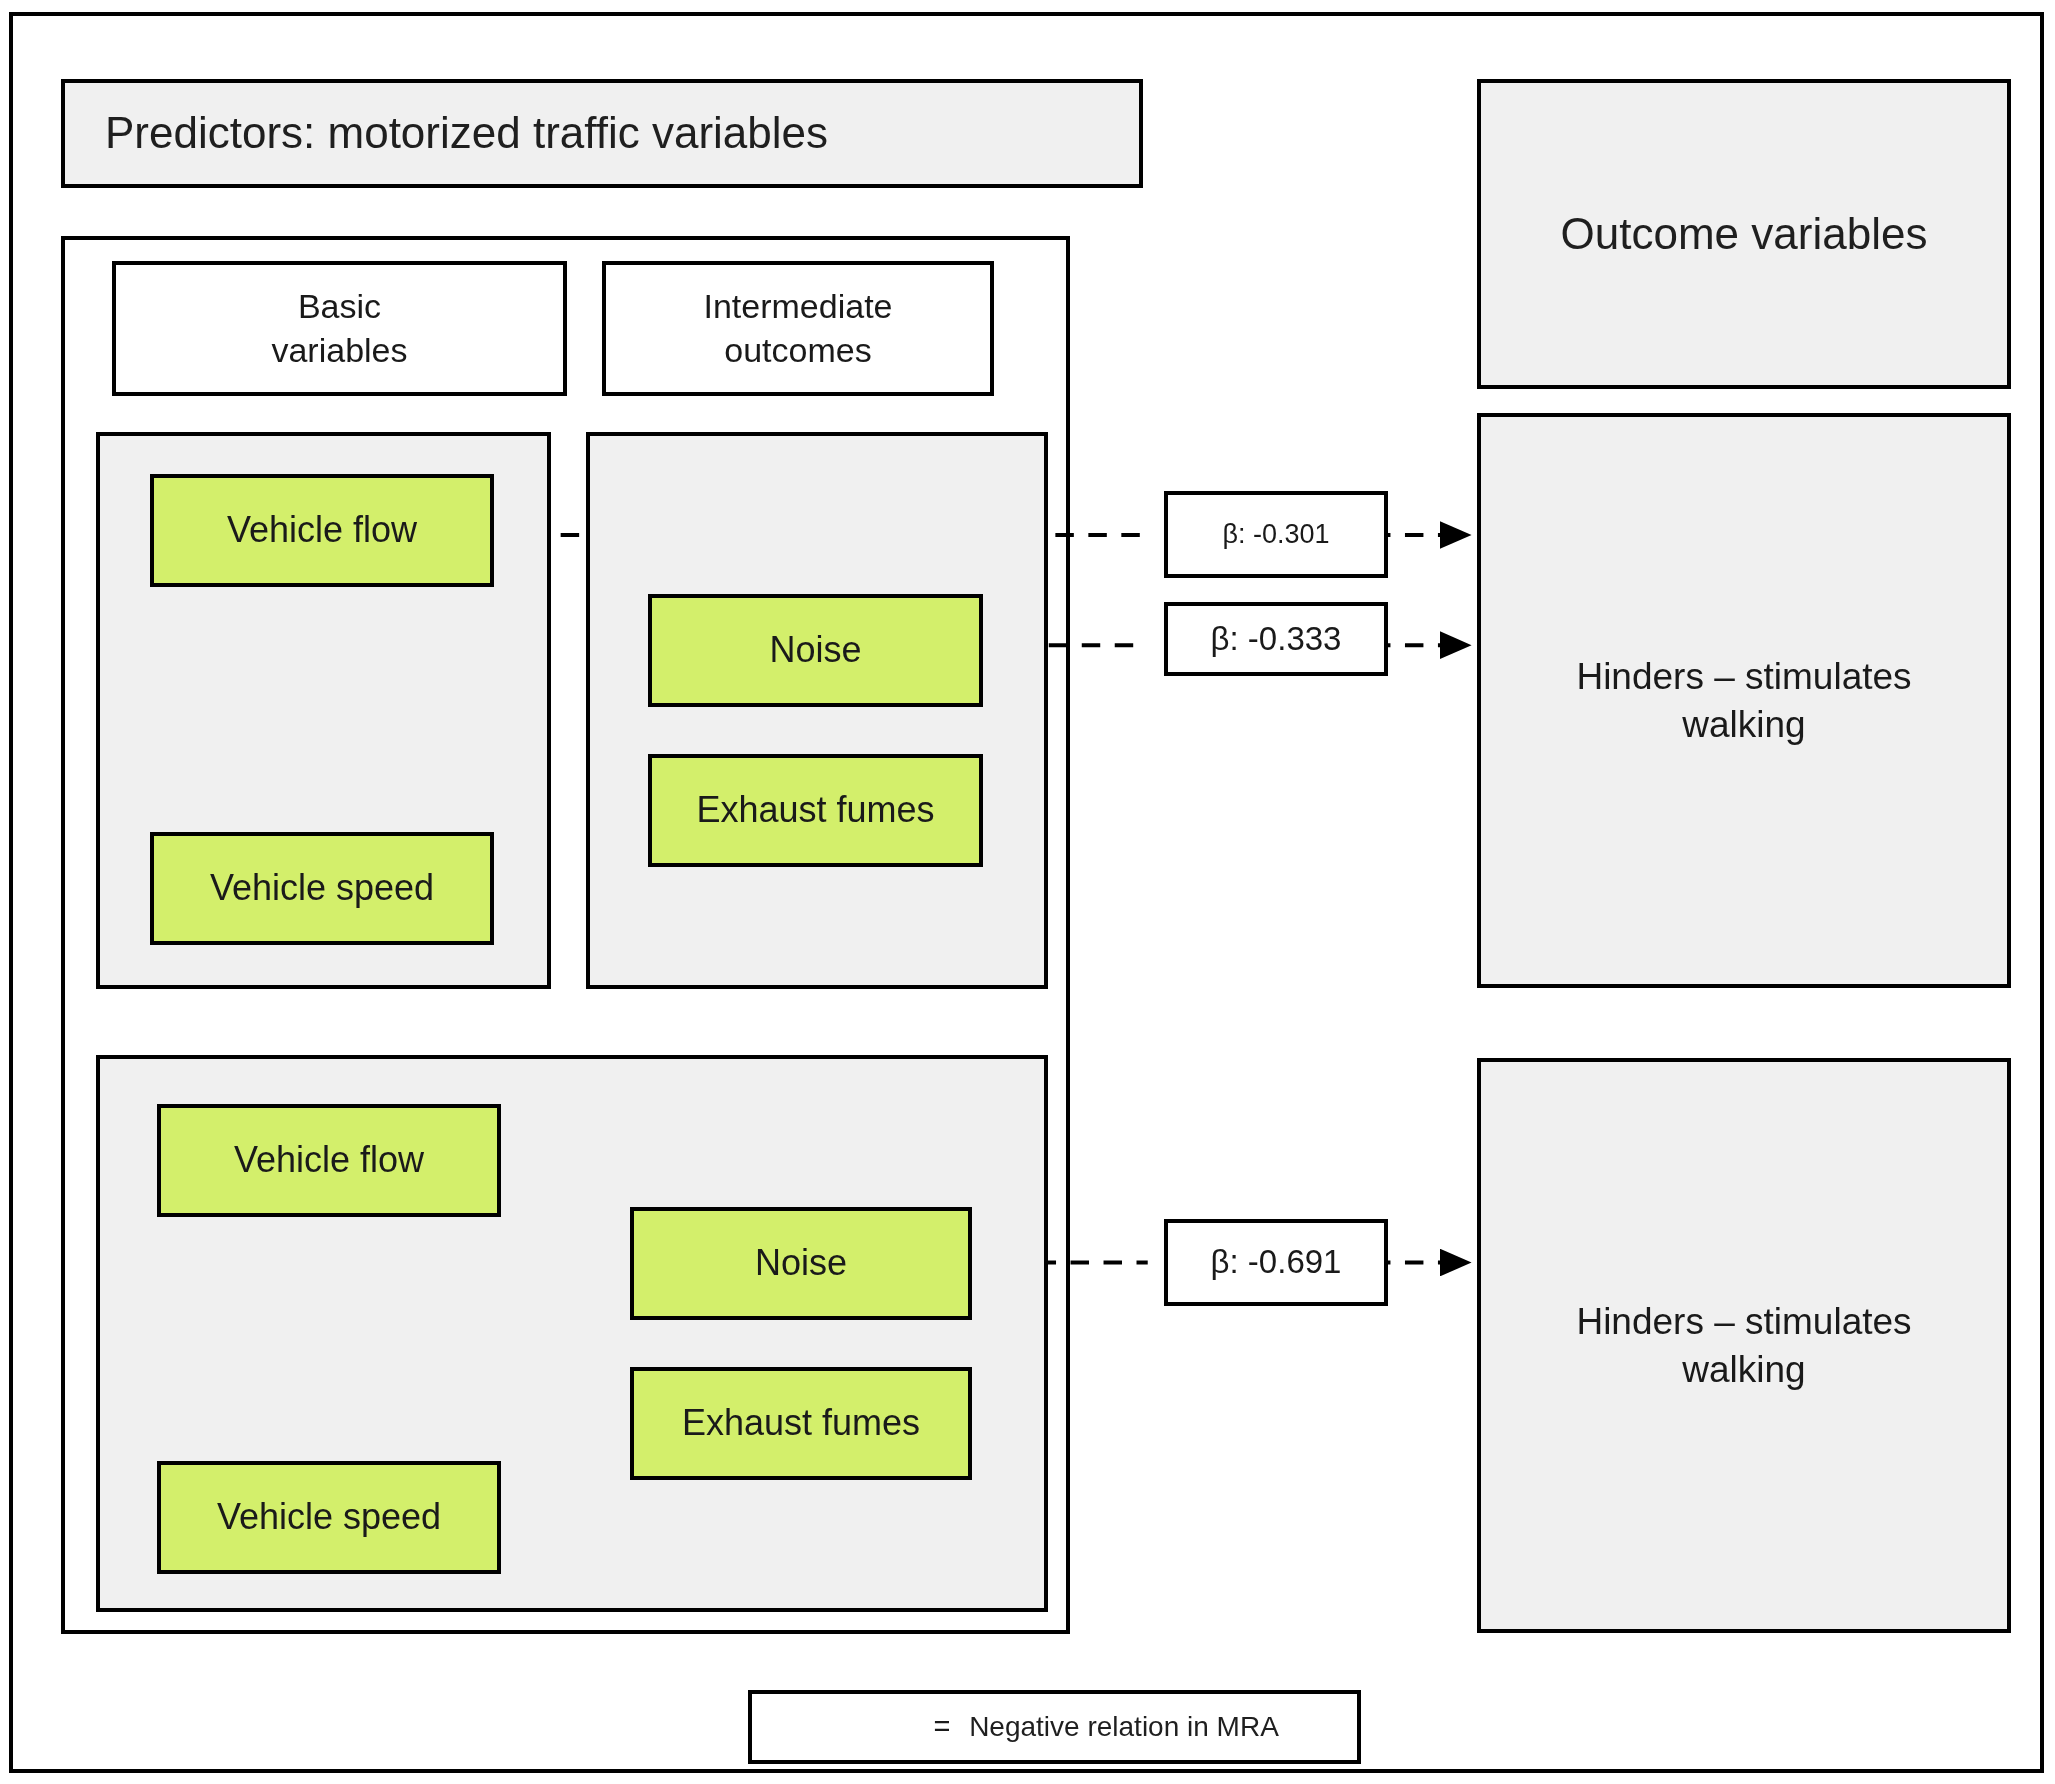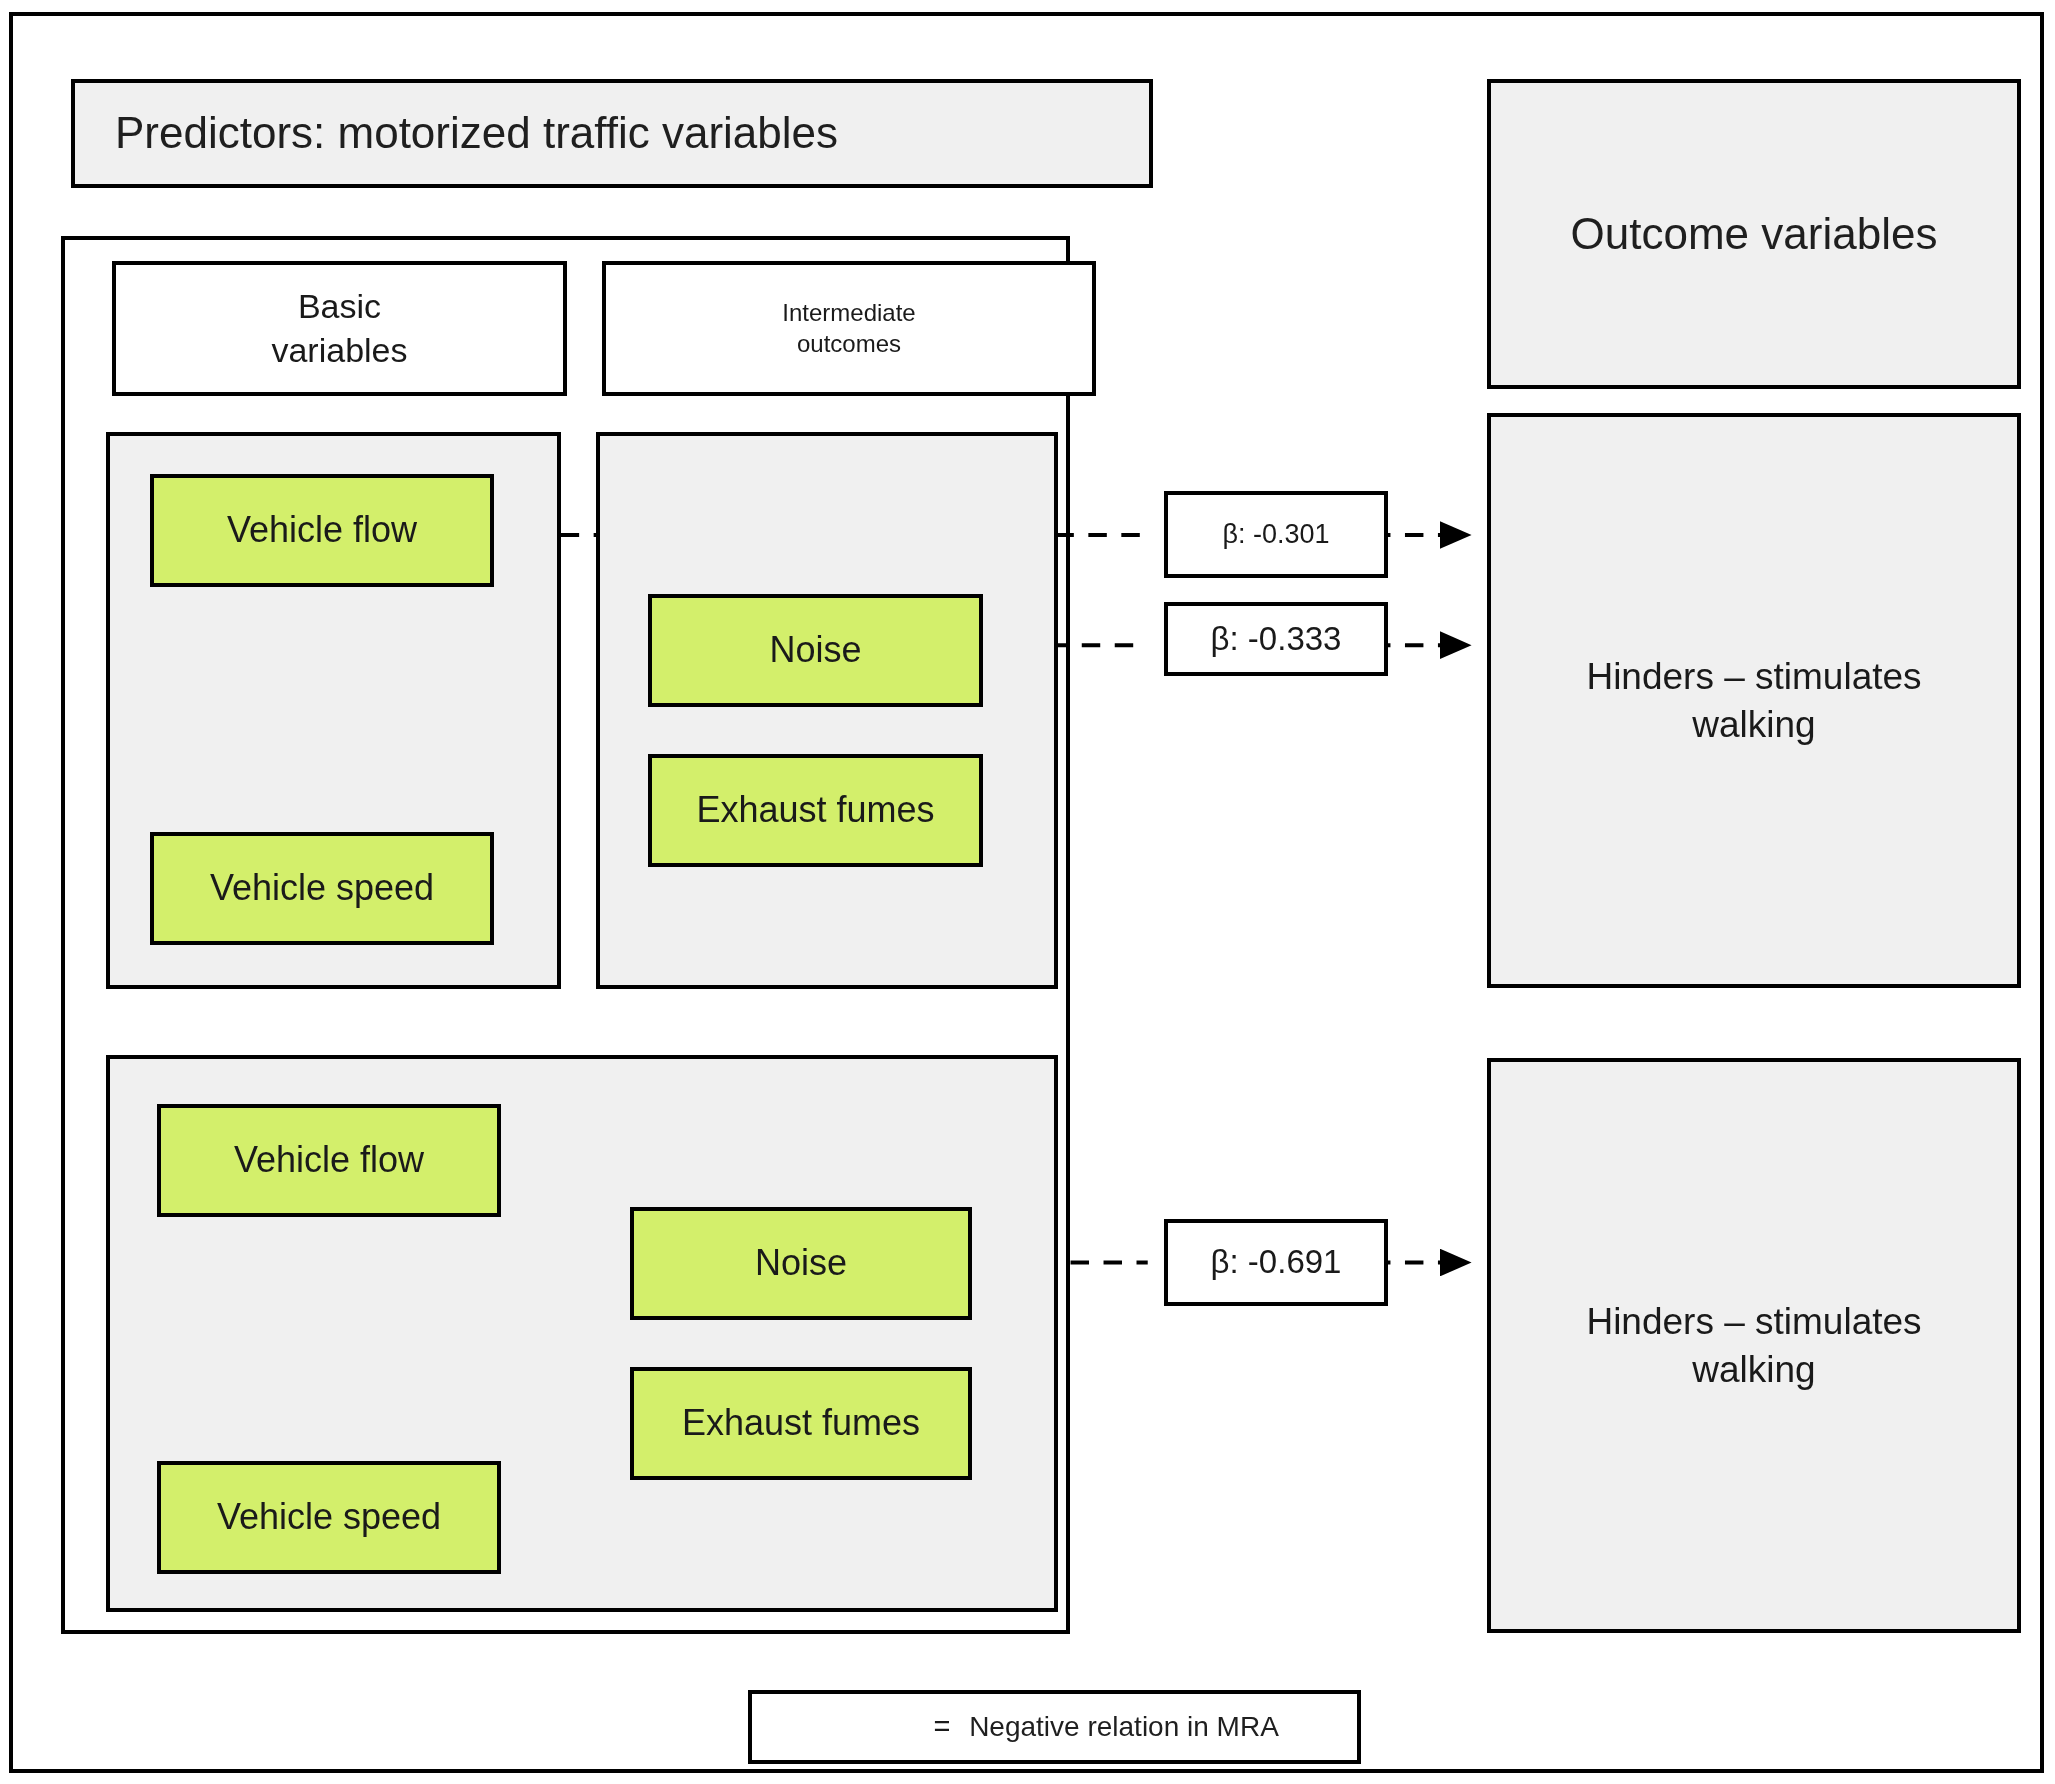--- a/index.html
+++ b/index.html
@@ -33,21 +33,20 @@
     box-sizing: border-box;
     display: flex;
     align-items: center;
     justify-content: center;
     text-align: center;
     line-height: 1.28;
   }
   .gray-fill {
     background: #f0f0f0;
     border: 4px solid #000000;
-    margin-left: 10px;
   }
   .white-fill {
     background: #ffffff;
     border: 4px solid #000000;
     margin-left: 16px;
   }
   .green-fill {
     background: #d3ef6b;
     border: 4px solid #000000;
   }
@@ -71,22 +70,22 @@
   #predictors-container {
     left: 61px; top: 236px; width: 1009px; height: 1398px;
   }
 
   
   #col-header-basic {
     left: 96px; top: 261px; width: 455px; height: 135px;
     font-size: 34px;
   }
   #col-header-intermediate {
-    left: 586px; top: 261px; width: 494px; height: 135px;
-    font-size: 24px;
+    left: 586px; top: 261px; width: 392px; height: 135px;
+    font-size: 34px;
   }
 
   
   #panel-basic-top {
     left: 96px; top: 432px; width: 455px; height: 557px;
   }
   #panel-intermediate-top {
     left: 586px; top: 432px; width: 462px; height: 557px;
   }
 

